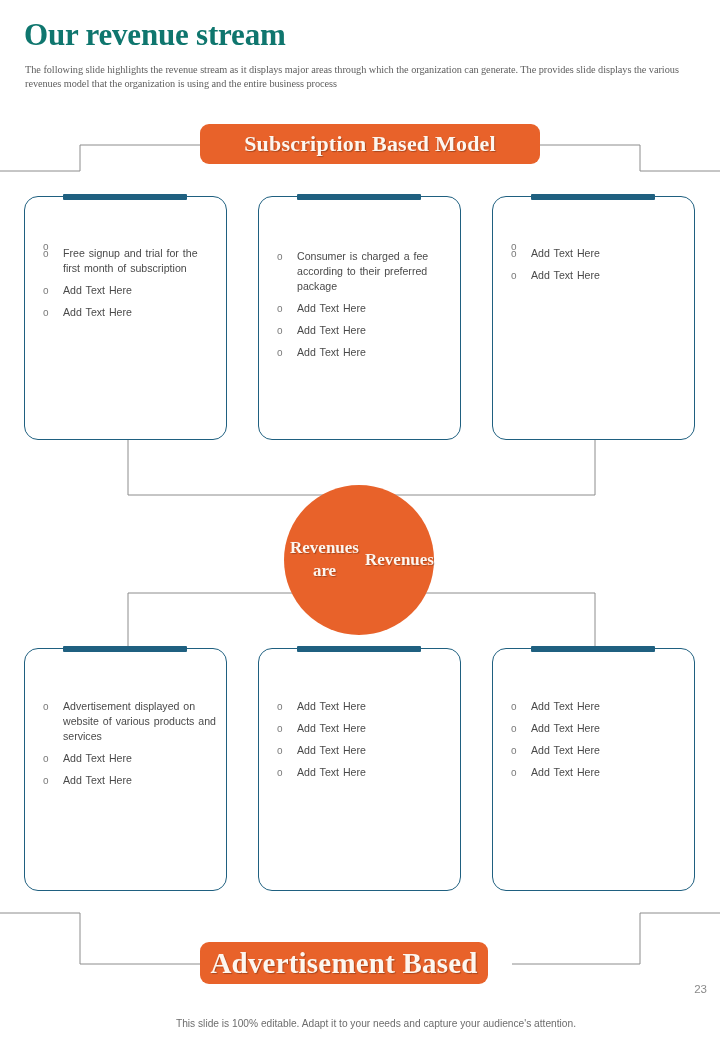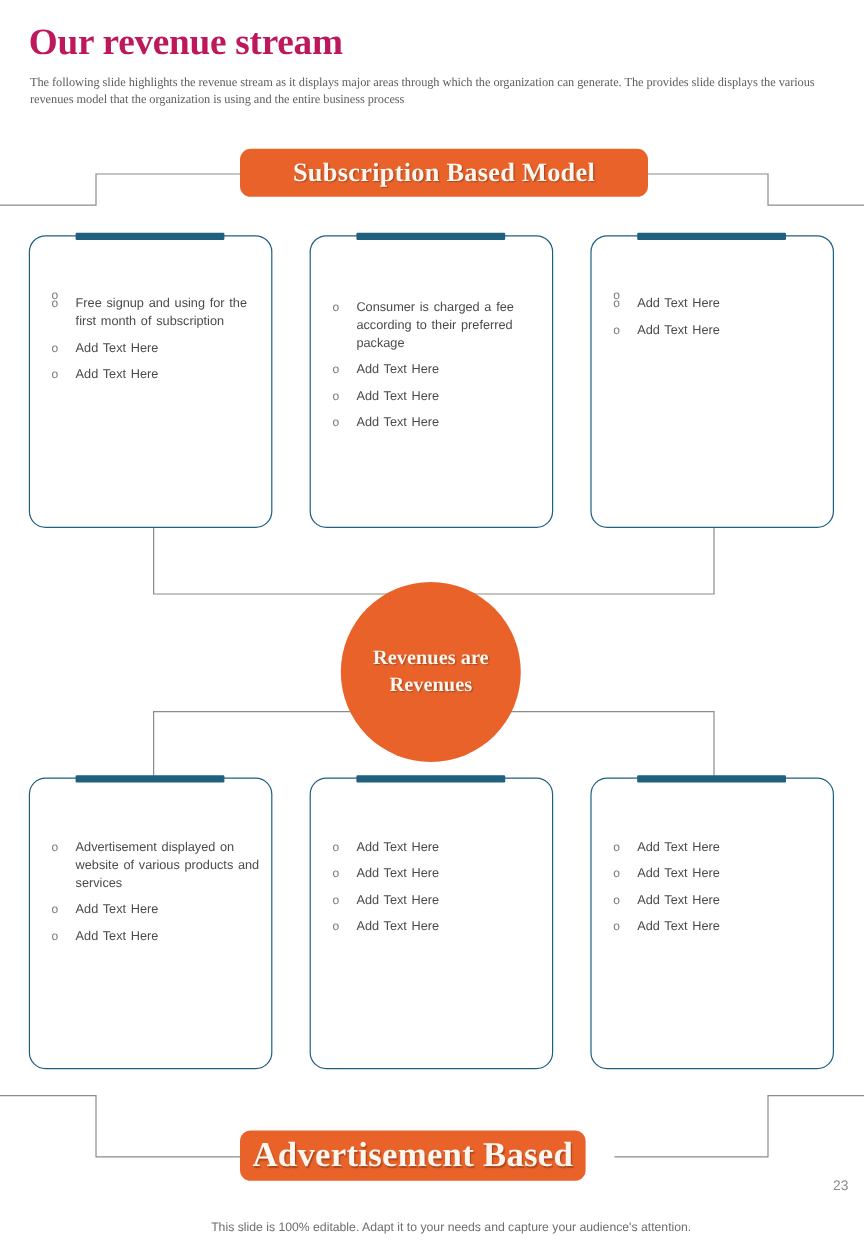--- a/index.html
+++ b/index.html
@@ -16,21 +16,21 @@
   }
 
   
   .page-title {
     position: absolute;
     left: 24px;
     top: 18px;
     font-family: "Liberation Serif", serif;
     font-weight: bold;
     font-size: 31px;
-    color: #be185d;
+    color: #0f766e;
     letter-spacing: -0.2px;
     line-height: 1.1;
   }
   .page-subtitle {
     position: absolute;
     left: 25px;
     top: 63px;
     width: 668px;
     font-size: 10.3px;
     color: #5e5e5e;
@@ -74,21 +74,21 @@
 
   
   .circle {
     position: absolute;
     left: 284px; top: 485px;
     width: 150px; height: 150px;
     border-radius: 50%;
     background: #E8622A;
     color: #fdf6ef;
     display: flex;
-    flex-direction: column;
+    flex-direction: row;
     align-items: center;
     justify-content: center;
     font-family: "Liberation Serif", serif;
     font-weight: bold;
     font-size: 17px;
     line-height: 1.35;
     text-align: center;
     text-shadow: 1px 1px 1px rgba(0,0,0,0.28);
     z-index: 5;
   }
@@ -193,21 +193,21 @@
     <path d="M720 913 L640 913 L640 964 L512 964"></path>
   </g>
 </svg>
 
 <div class="banner banner-top">Subscription Based Model</div>
 
 <div class="card" id="card-r1c1">
   <div class="card-top-bar"></div>
   <ul class="card-list">
     <li><span class="marker">o</span></li>
-    <li><span class="marker">o</span><span>Free signup and using for the first month of subscription</span></li>
+    <li><span class="marker">o</span><span>Free signup and trial for the first month of subscription</span></li>
     <li><span class="marker">o</span><span>Add Text Here</span></li>
     <li><span class="marker">o</span><span>Add Text Here</span></li>
   </ul>
 </div>
 
 <div class="card" id="card-r1c2">
   <div class="card-top-bar"></div>
   <ul class="card-list">
     <li><span class="marker">o</span><span>Consumer is charged a fee according to their preferred package</span></li>
     <li><span class="marker">o</span><span>Add Text Here</span></li>

